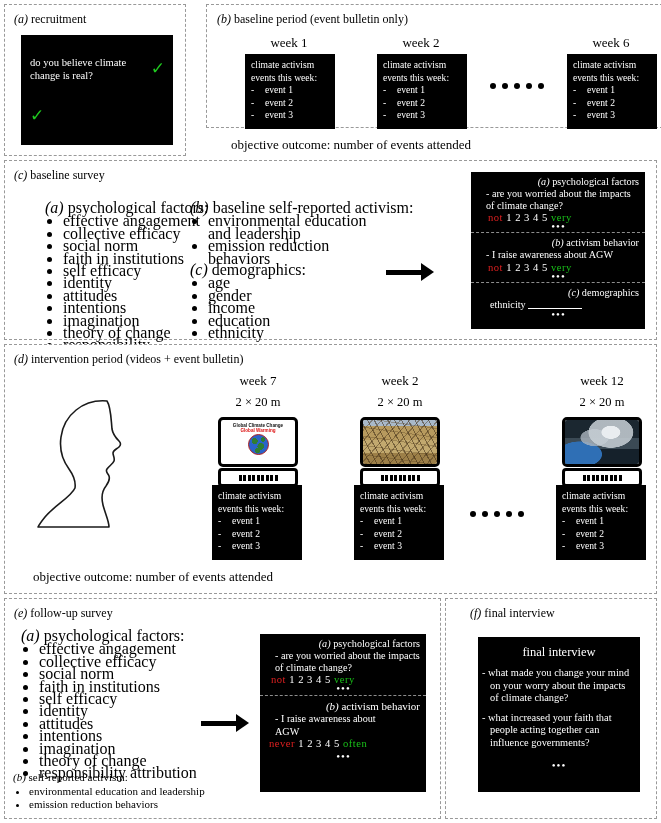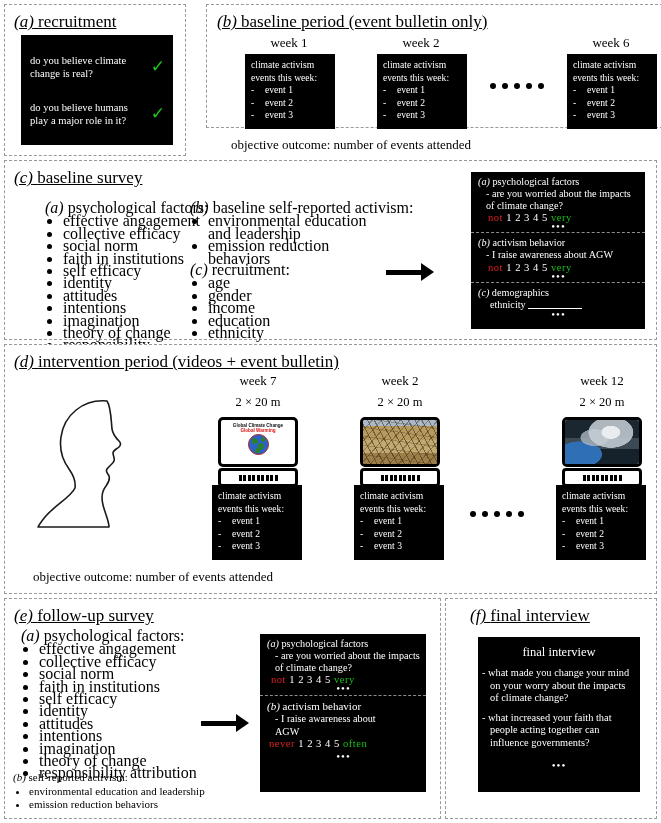--- a/index.html
+++ b/index.html
@@ -9,24 +9,23 @@
     color:#000;
     -webkit-font-smoothing:antialiased;
   }
   .panel{
     position:absolute;
     border:1px dashed #999;
     box-sizing:border-box;
     background:#fff;
   }
   .panel-title{
-    font-size:17px;
+    font-size:12px;
     line-height:1;
     white-space:nowrap;
-    text-decoration:underline;
   }
   .panel-title i{font-style:italic;}
 
   
   .card{
     background:#000;color:#fff;
     box-sizing:border-box;
     position:absolute;
   }
   .bulletin{
@@ -65,21 +64,21 @@
   .arrow .shaft{height:5px;background:#000;}
   .arrow .head{
     width:0;height:0;border-top:9px solid transparent;border-bottom:9px solid transparent;
     border-left:13px solid #000;margin-left:-1px;
   }
 
   
   .survey{position:absolute;background:#000;color:#fff;box-sizing:border-box;}
   .survey .sec{padding:4px 6px 3px 7px;}
   .survey .sec + .sec{border-top:1px dashed #8d8d8d;}
-  .survey .sechd{font-size:10.2px;margin-bottom:1px;}
+  .survey .sechd{font-size:10.2px;margin-bottom:1px;text-align:right;}
   .survey .sechd i{font-style:italic;}
   .survey .q{font-size:10.2px;line-height:12.2px;padding-left:8px;}
   .survey .scale{font-size:10.6px;padding-left:10px;letter-spacing:.5px;}
   .survey .scale .lo{color:#e02020;}
   .survey .scale .hi{color:#19c219;}
   .survey .scale .num{color:#fff;}
   .survey .ell{font-size:11px;letter-spacing:1px;text-align:center;line-height:6px;}
   .survey .blank{display:inline-block;border-bottom:1px solid #fff;width:54px;vertical-align:-1px;}
 
   .fi-title{font-size:12.5px;text-align:center;padding-top:8px;}
@@ -148,21 +147,20 @@
     <i>(a)</i>
     <span>recruitment</span>
   </div>
 
   <div class="card rec-card" style="left:16px;top:30px;width:152px;height:110px;padding:8px 8px 8px 9px;display:flex;flex-direction:column;justify-content:space-around;">
     <div class="rec-row">
       <div class="rec-q">do you believe climate change is real?</div>
       <div class="mark ok">✓</div>
     </div>
     <div class="rec-row">
-      <div class="rec-q">do you believe humans play a major role in it?</div>
       <div class="mark ok">✓</div>
     </div>
   </div>
 </div>
 
 <div class="panel" style="left:206px;top:4px;width:467px;height:124px;">
   <div class="panel-title" style="position:absolute;left:10px;top:8px;">
     <i>(b)</i>
     <span>baseline period (event bulletin only)</span>
   </div>
@@ -239,21 +237,21 @@
     </div>
     <ul>
       <li>environmental education and leadership</li>
       <li>emission reduction behaviors</li>
     </ul>
   </div>
 
   <div class="sublist" style="left:185px;top:103px;width:180px;">
     <div class="hd">
       <i>(c)</i>
-      <span>recruitment:</span>
+      <span>demographics:</span>
     </div>
     <ul>
       <li>age</li>
       <li>gender</li>
       <li>income</li>
       <li>education</li>
       <li>ethnicity</li>
     </ul>
   </div>
 

